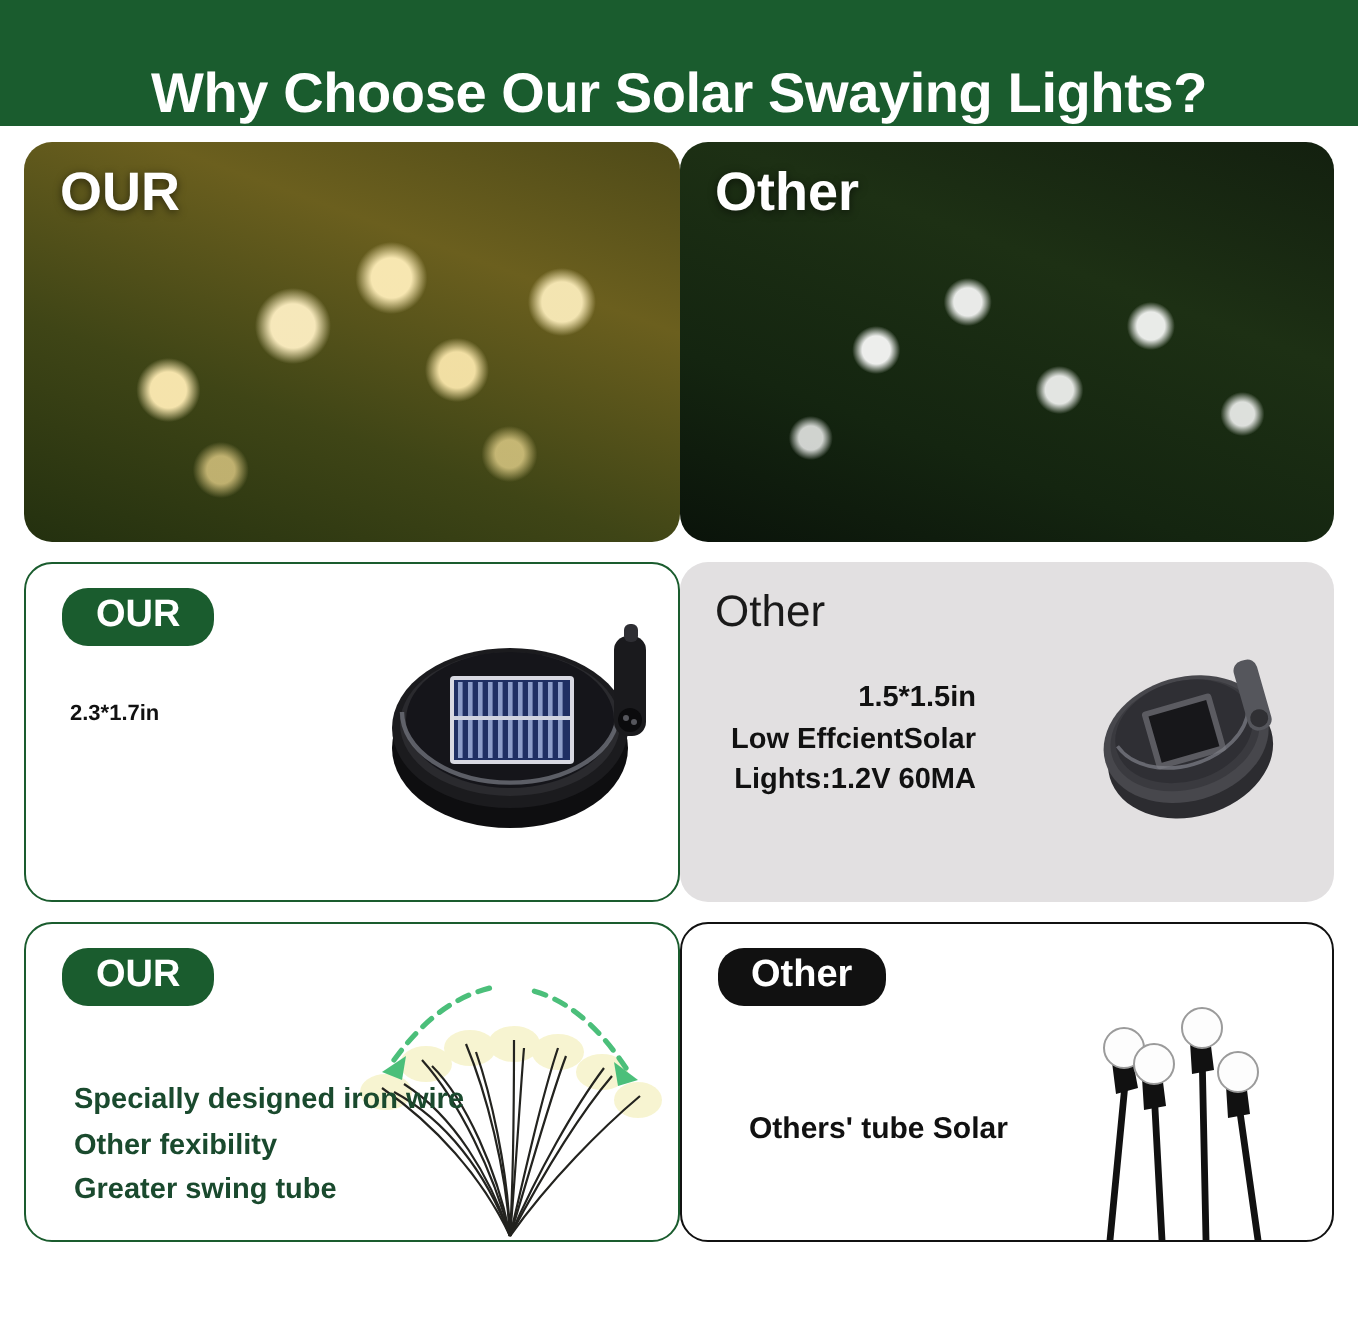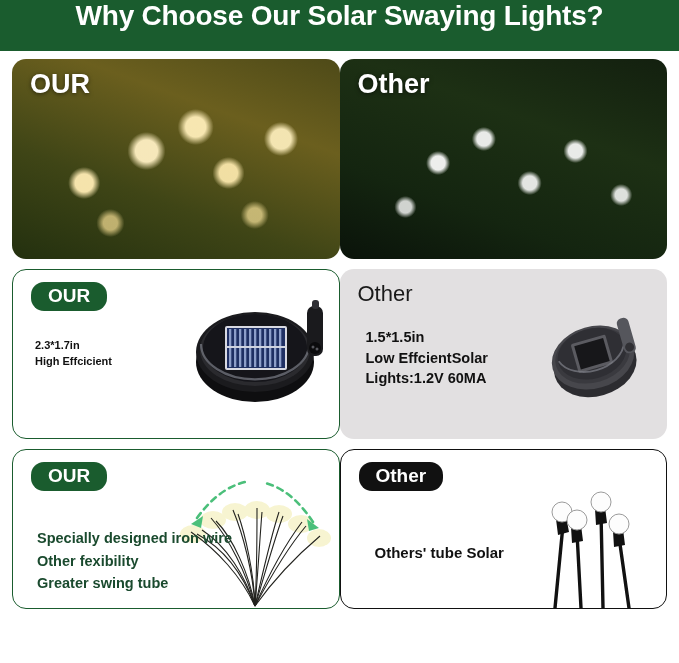--- a/index.html
+++ b/index.html
@@ -6,23 +6,23 @@
   body{
     width:679px;height:663px;
     background:#ffffff;
     font-family:"Liberation Sans", sans-serif;
     overflow:hidden;
     position:relative;
   }
 
   
   .header{
-    height:51px;
+    height:63px;
     background:#1a5c2e;
-    display:flex;align-items:flex-start;justify-content:center;
+    display:flex;align-items:flex-end;justify-content:center;
   }
   .header-title{
     color:#ffffff;
     font-size:28px;
     font-weight:bold;
     letter-spacing:-0.2px;
     white-space:nowrap;
   }
 
   
@@ -112,21 +112,21 @@
   .spec-list{
     position:absolute;
     left:22px;
     top:68px;
     font-size:11px;
     line-height:1.42;
     color:#111111;
     font-weight:600;
     z-index:3;
   }
-  .spec-list.gray-card{left:26px;top:58px;font-size:14.5px;}
+  .spec-list.gray-card{left:26px;top:58px;font-size:14.5px;text-align:right;}
   .feat-list{
     position:absolute;
     left:24px;top:62px;
     font-size:14.5px;
     line-height:1.56;
     color:#1a4a2e;
     font-weight:bold;
     z-index:3;
     margin-top:15px;
   }
@@ -167,21 +167,20 @@
 
     <div class="col">
       <div class="card card-our h-spec">
 
         <div class="badge-wrap">
           <span class="badge badge-green">OUR</span>
         </div>
 
         <div class="spec-list">
           <div>2.3*1.7in</div>
-          <div>High Effcicient</div>
         </div>
 
         <svg class="art art-lamp-our" width="160" height="130" viewBox="0 0 160 130">
           <ellipse cx="74" cy="76" rx="59" ry="40" fill="#0e0e10"></ellipse>
           <ellipse cx="74" cy="66" rx="59" ry="40" fill="#1b1b1e"></ellipse>
           <ellipse cx="74" cy="64" rx="55" ry="36" fill="#2a2a2e"></ellipse>
           <ellipse cx="74" cy="62" rx="52" ry="34" fill="#15151a"></ellipse>
           <rect x="44" y="40" width="62" height="44" rx="2" fill="#d8d9e2"></rect>
           <rect x="46" y="42" width="58" height="40" fill="#1f2f63"></rect>
           <g fill="#8d9ec9">

